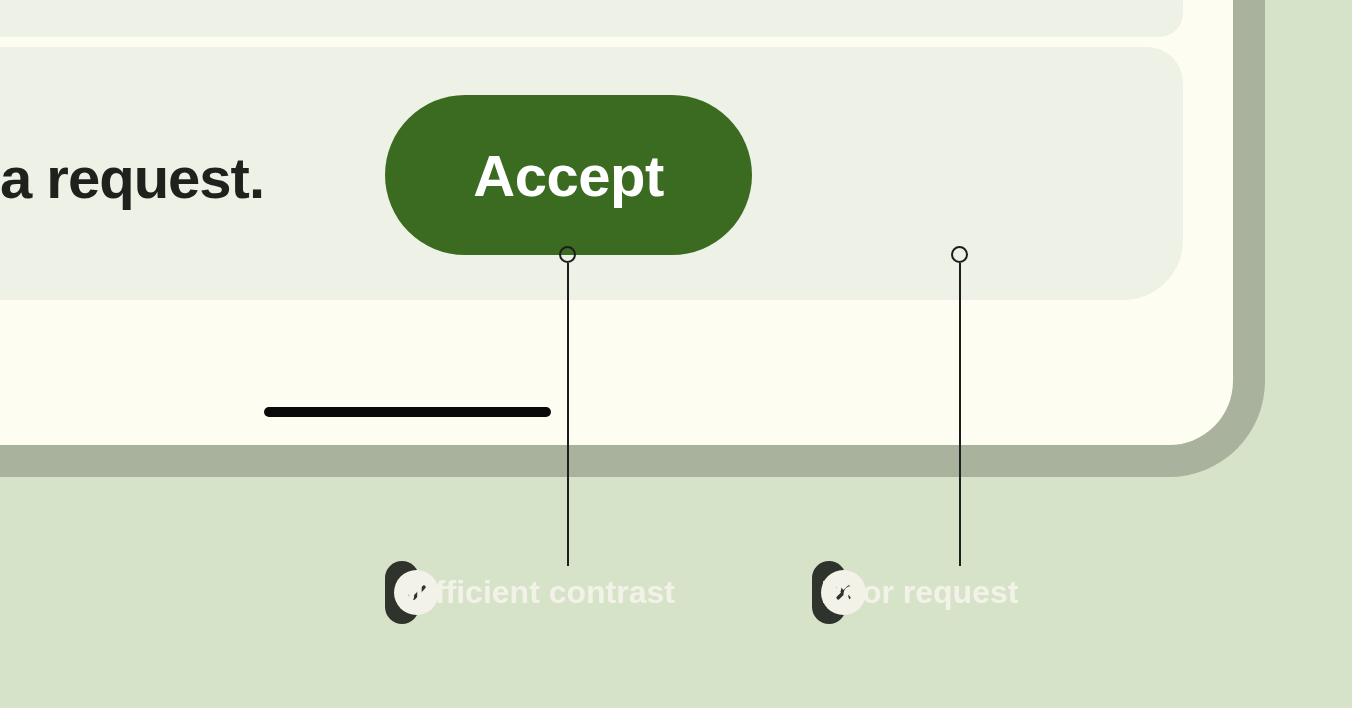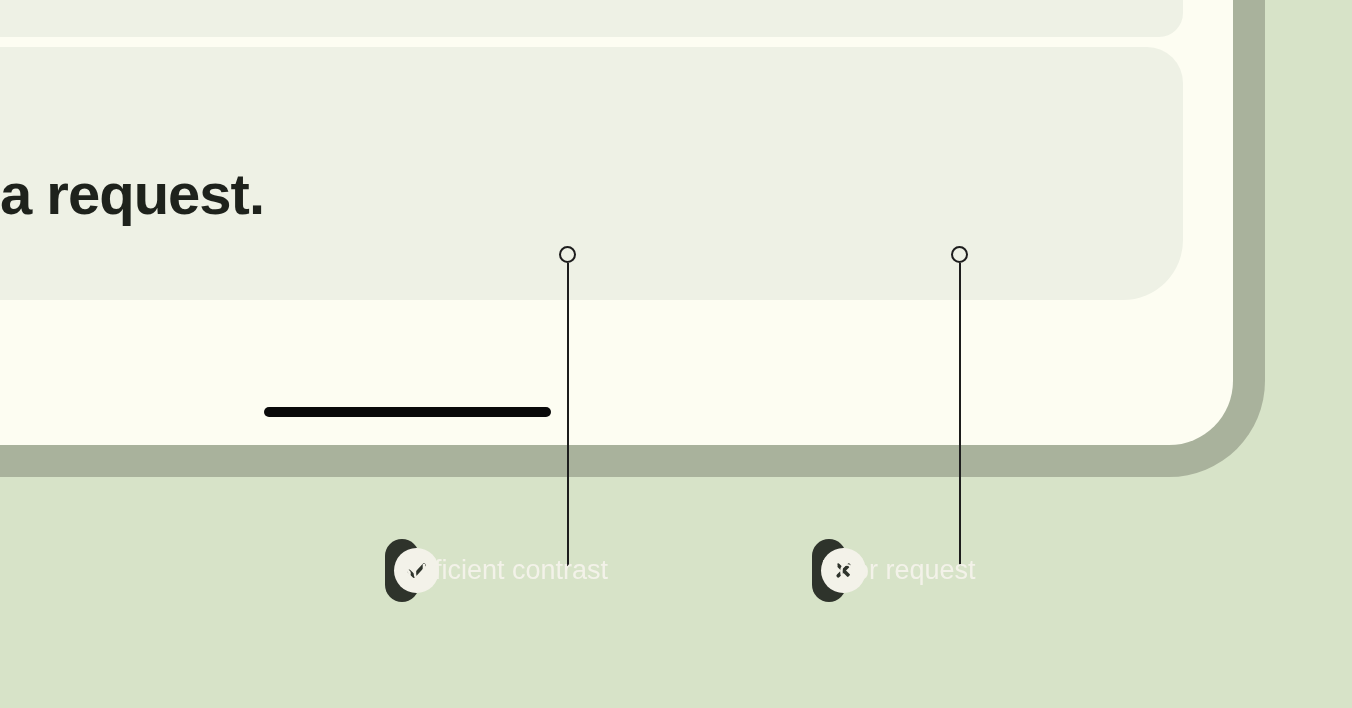--- a/index.html
+++ b/index.html
@@ -12,21 +12,21 @@
     background:var(--device-frame,#a9b29c); border-radius:0 0 96px 0;}
   .phone-screen{left:-120px; top:-120px; width:1353px; height:565px;
     background:var(--screen-bg,#fdfdf2); border-radius:0 0 64px 0;}
 
   
   .card-top{left:-40px; top:-40px; width:1223px; height:77px;
     background:var(--card-bg,#eef1e5); border-radius:0 0 24px 0;}
   .card-main{left:-40px; top:47px; width:1223px; height:253px;
     background:var(--card-bg,#eef1e5); border-radius:0 36px 60px 0;}
 
-  .message{left:0; top:162px; height:64px; line-height:64px;
+  .message{left:0; top:146px; height:64px; line-height:64px;
     font-size:58px; font-weight:700; letter-spacing:-1px;
     color:var(--message-text,#1e221c); white-space:nowrap;}
 
   .pill-btn{top:95px; height:160px; border-radius:80px; border:none;
     display:flex; align-items:center; justify-content:center;
     font-family:inherit; font-size:58px; font-weight:700; letter-spacing:-0.5px;
     cursor:pointer; padding:0;}
   .btn-accept{left:385px; width:367px; background:var(--accept-bg,#3a6b20); color:var(--accept-text,#ffffff);}
   .btn-ignore{left:783px; width:353px; background:var(--ignore-bg,#aefbff); color:var(--ignore-text,#41c916);}
 
@@ -36,24 +36,24 @@
   
   .leader-line{width:2px; top:263px; height:303px; background:var(--annotation-line,#1d1d1d);}
   .line-accept{left:567px;}
   .line-ignore{left:959px;}
   .connector-dot{width:17px; height:17px; border:2.5px solid var(--annotation-line,#1d1d1d);
     border-radius:50%; background:transparent; top:246px;}
   .dot-accept{left:559px;}
   .dot-ignore{left:951px;}
 
   
-  .callout{top:539px; height:63px; border-radius:32px;
+  .callout{top:561px; height:63px; border-radius:32px;
     background:var(--callout-bg,#2e332b); color:var(--callout-fg,#f3f2e9);
     display:flex; align-items:center; gap:13px; padding:0 25px 0 9px;
-    font-size:27px; font-weight:400; white-space:nowrap;}
+    font-size:32px; font-weight:700; white-space:nowrap;}
   .callout *{position:static;}
   .callout-sufficient{left:385px;}
   .callout-poor{left:812px;}
   .callout-icon{width:45px; height:45px; border-radius:50%;
     background:var(--callout-fg,#f3f2e9); color:var(--callout-bg,#2e332b);
     display:flex; align-items:center; justify-content:center; flex:0 0 auto;}
   .callout-icon svg{display:block;}
 </style>
 </head>
 <body>
@@ -61,20 +61,21 @@
 <div id="stage" style="--page-bg: #d7e3c8; --device-frame: #a9b29c; --screen-bg: #fdfdf2; --card-bg: #eef1e5; --message-text: #1e221c; --accept-bg: #3a6b20; --accept-text: #ffffff; --ignore-bg: #aefbff; --ignore-text: #41c916; --callout-bg: #2e332b; --callout-fg: #f3f2e9; --annotation-line: #1d1d1d; --home-indicator: #0a0a0a;">
 
   <div class="phone-frame"></div>
   <div class="phone-screen"></div>
 
   <div class="card-top"></div>
   <div class="card-main"></div>
 
   <div class="message">a request.</div>
 
+  <button class="pill-btn btn-accept">Accept</button>
 
   <div class="home-indicator"></div>
 
   <div class="leader-line line-accept"></div>
   <div class="leader-line line-ignore"></div>
   <div class="connector-dot dot-accept"></div>
   <div class="connector-dot dot-ignore"></div>
 
   <div class="callout callout-sufficient">
     <span class="callout-icon">

